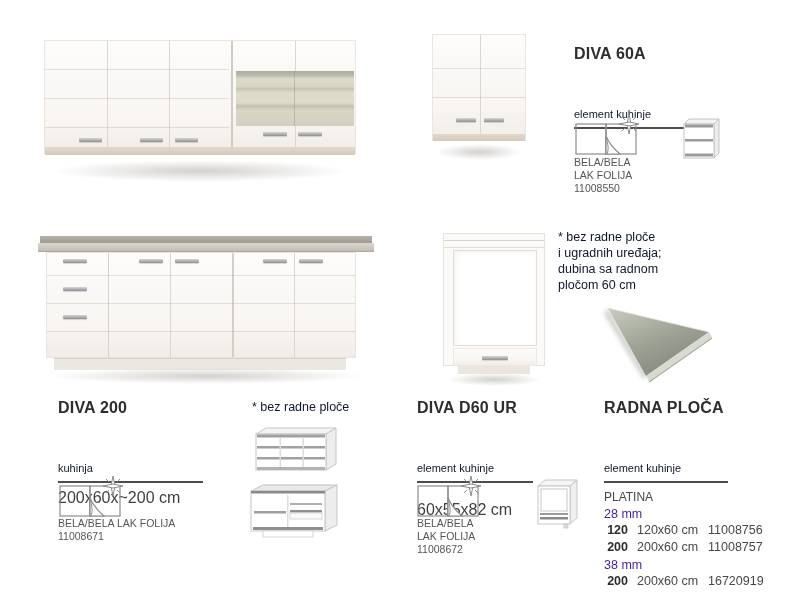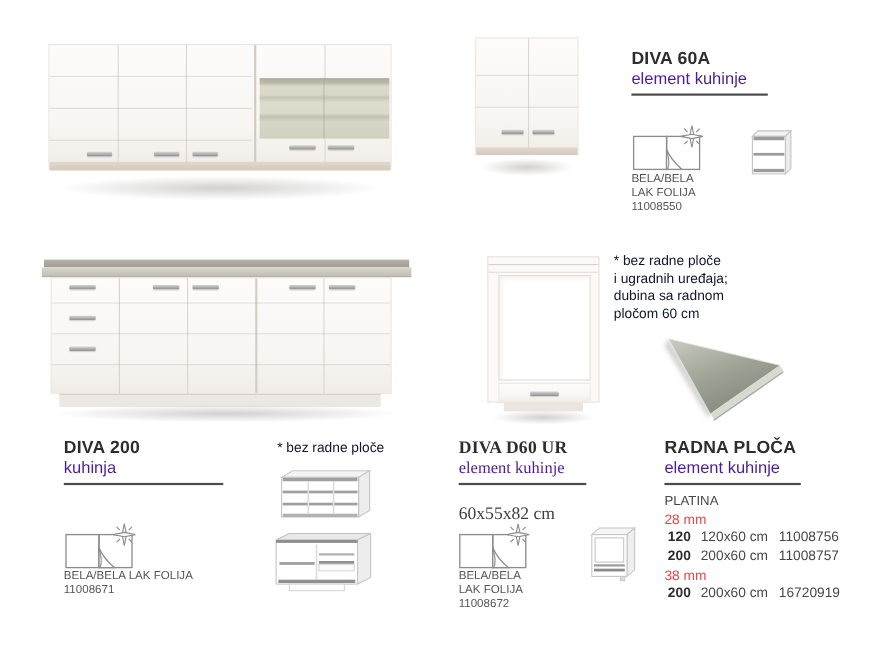--- a/index.html
+++ b/index.html
@@ -3,28 +3,28 @@
 <meta charset="utf-8">
 <style>
   html,body{margin:0;padding:0;background:#fff;}
   #canvas{
     position:relative;width:800px;height:600px;background:#ffffff;overflow:hidden;
     font-family:"Liberation Sans","DejaVu Sans",sans-serif;color:#3a3a3a;
   }
   .abs{position:absolute;}
   
   .title{font-size:16px;font-weight:bold;color:#2d2d2d;letter-spacing:.2px;line-height:19px;}
-  .subtitle{font-size:15px;color:#4c1d95;line-height:18px;}
+  .subtitle{font-size:11px;color:#0f172a;line-height:18px;margin-top:42px;}
   .rule{border-top:2px solid #4c4c4c;height:0;}
   .dims{font-size:16px;color:#3f3f3f;line-height:19px;}
   .finish{font-size:10.5px;color:#555;line-height:13px;}
   .note{font-size:12.5px;color:#0f172a;line-height:16px;}
   
   .tmat{font-size:12px;color:#474747;line-height:15px;}
-  .tthick{font-size:12.5px;color:#ef4444;line-height:16px;margin-top:1px;}
+  .tthick{font-size:12.5px;color:#4c1d95;line-height:16px;margin-top:1px;}
   .trow{display:flex;align-items:baseline;font-size:12.5px;line-height:17px;}
   .tcell-size{width:24px;text-align:right;font-weight:bold;color:#2d2d2d;}
   .tcell-dims{width:64px;margin-left:9px;color:#474747;}
   .tcell-code{margin-left:7px;color:#474747;}
   
   .door-face{background:linear-gradient(180deg,#fdfcfb 0%,#f8f5f2 70%,#f1ece7 100%);}
   .vline{position:absolute;top:0;bottom:0;width:1px;background:#ddd6ce;}
   .hline{position:absolute;left:0;right:0;height:1px;background:rgba(185,173,160,.35);}
   .handle{position:absolute;height:4px;border-radius:1px;
     background:linear-gradient(180deg,#d6d6d6,#8f8f8f);box-shadow:0 1px 1px rgba(0,0,0,.15);}
@@ -173,20 +173,21 @@
     <div>* bez radne ploče</div>
     <div>i ugradnih uređaja;</div>
     <div>dubina sa radnom</div>
     <div>pločom 60 cm</div>
   </div>
 
   <div class="abs" style="left:58px;top:398px;width:200px;">
     <div class="title">DIVA 200</div>
     <div class="subtitle">kuhinja</div>
     <div class="rule" style="width:145px;margin-top:4px;"></div>
+    <div class="dims" style="margin-top:5px;">200x60x~200 cm</div>
   </div>
   <svg class="abs" style="left:59px;top:476px;" width="70" height="42" viewBox="0 0 70 42">
     <g fill="none" stroke="#8c8c8c" stroke-width="1.2">
       <rect x="1" y="10" width="30" height="30"></rect>
       <rect x="31" y="10" width="30" height="30"></rect>
       <path d="M31 22 C34 29 39 35 45 40 L31 40 Z" fill="#ffffff"></path>
       <path d="M31 22 C33 30 34 35 32 40" stroke-width="1"></path>
     </g>
     <g fill="#ffffff" stroke="#8c8c8c" stroke-width="1">
       <path d="M54 0 L56 10 L54 20 L52 10 Z"></path>
@@ -218,21 +219,21 @@
     <rect x="2" y="8" width="74" height="2.5" fill="#8a8a8a"></rect>
     <rect x="38" y="12" width="1.5" height="33" fill="#dddddd"></rect>
     <rect x="5" y="28" width="32" height="2.5" fill="#9e9e9e"></rect>
     <rect x="41" y="20" width="32" height="2" fill="#b0b0b0"></rect>
     <rect x="41" y="27" width="32" height="2.5" fill="#8f8f8f"></rect>
     <rect x="41" y="30" width="32" height="6" fill="#fafafa" stroke="#cccccc" stroke-width="0.8"></rect>
     <rect x="4" y="44" width="70" height="3" fill="#909090"></rect>
     <rect x="14" y="48" width="50" height="6" fill="#ffffff" stroke="#cccccc" stroke-width="0.8"></rect>
   </svg>
 
-  <div class="abs" style="left:417px;top:398px;width:180px;font-family:Liberation Serif, serif;">
+  <div class="abs" style="left:417px;top:398px;width:180px;">
     <div class="title">DIVA D60 UR</div>
     <div class="subtitle">element kuhinje</div>
     <div class="rule" style="width:116px;margin-top:4px;"></div>
     <div class="dims" style="margin-top:17px;">60x55x82 cm</div>
   </div>
   <svg class="abs" style="left:417px;top:476px;" width="70" height="42" viewBox="0 0 70 42">
     <g fill="none" stroke="#8c8c8c" stroke-width="1.2">
       <rect x="1" y="10" width="30" height="30"></rect>
       <rect x="31" y="10" width="30" height="30"></rect>
       <path d="M31 22 C34 29 39 35 45 40 L31 40 Z" fill="#ffffff"></path>

